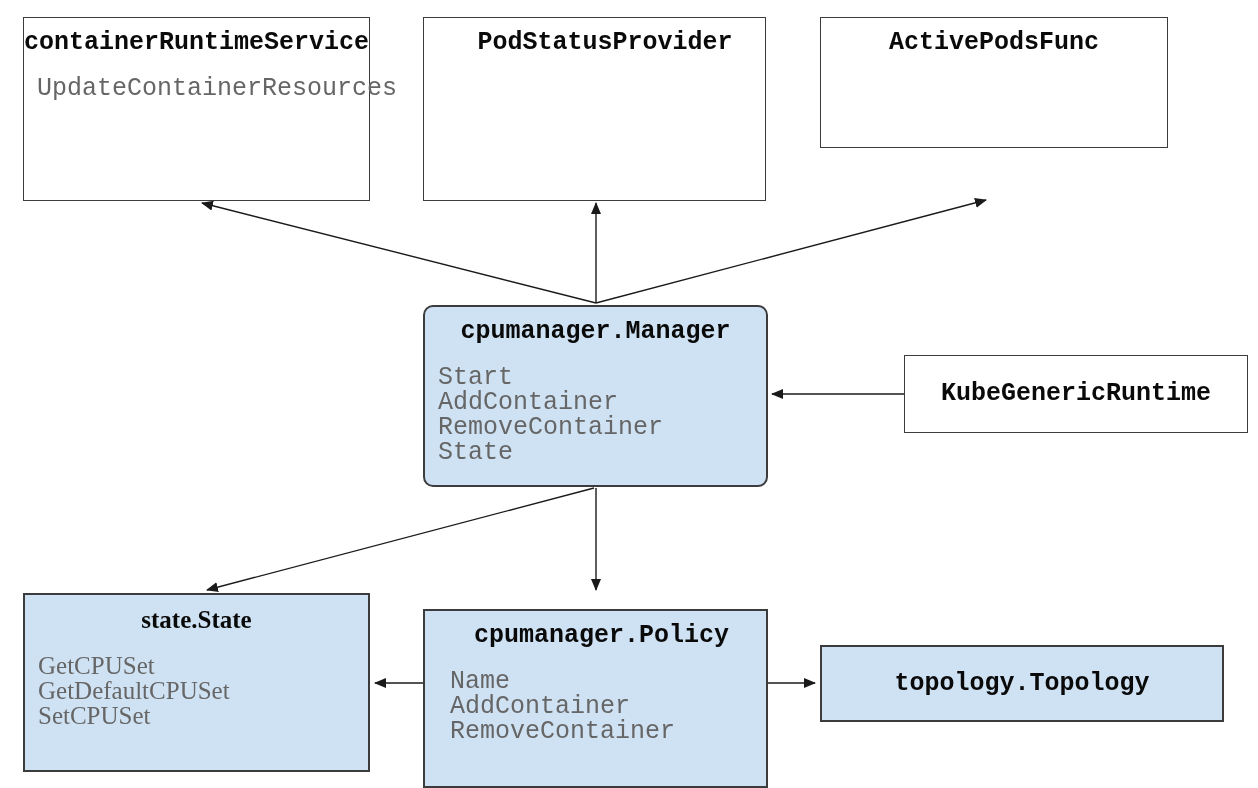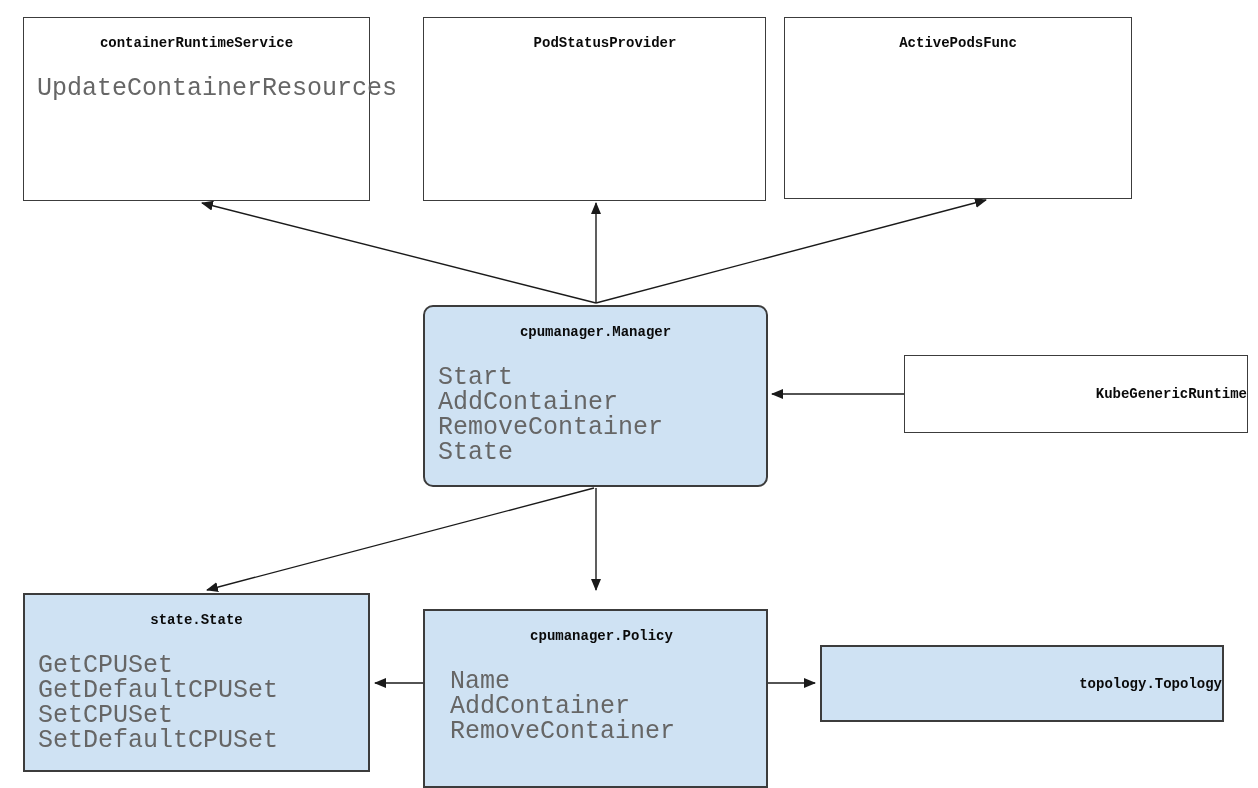--- a/index.html
+++ b/index.html
@@ -23,27 +23,27 @@
     background: var(--plain-fill, #ffffff);
     border: 1.5px solid var(--border, #3c3c3c);
   }
   .box.blue {
     background: var(--highlight-fill, #cfe2f3);
     border-width: 2px;
   }
   .box-title {
     text-align: center;
     font-weight: bold;
-    font-size: 14px;
+    font-size: 25px;
     line-height: 26px;
     color: var(--title-text, #0a0a0a);
     padding-top: 12px;
     white-space: nowrap;
   }
-  .box.short { display: flex; align-items: center; justify-content: flex-end; }
+  .box.short { display: flex; align-items: center; justify-content: center; }
   .box.short .box-title { padding-top: 0; }
   .box-members {
     margin-top: 20px;
     padding-left: 13px;
     font-size: 25px;
     line-height: 25px;
     color: var(--member-text, #666666);
     white-space: nowrap;
   }
   line { stroke: var(--arrow, #1a1a1a); stroke-width: 1.4; }
@@ -73,45 +73,44 @@
     <div class="box-title">containerRuntimeService</div>
     <div class="box-members">
       <div class="member">UpdateContainerResources</div>
     </div>
   </div>
 
   <div class="box" style="left:423px; top:17px; width:343px; height:184px;padding-left:21px;">
     <div class="box-title">PodStatusProvider</div>
   </div>
 
-  <div class="box" style="left:784px; top:17px; width:348px; height:182px;">
+  <div class="box" style="left:820px; top:17px; width:348px; height:131px;">
     <div class="box-title">ActivePodsFunc</div>
   </div>
 
   <div class="box blue" style="left:423px; top:305px; width:345px; height:182px;border-radius:10px;">
     <div class="box-title">cpumanager.Manager</div>
     <div class="box-members">
       <div class="member">Start</div>
       <div class="member">AddContainer</div>
       <div class="member">RemoveContainer</div>
       <div class="member">State</div>
     </div>
   </div>
 
   <div class="box short" style="left:904px; top:355px; width:344px; height:78px;">
     <div class="box-title">KubeGenericRuntime</div>
   </div>
 
-  <div class="box blue" style="left:23px; top:593px; width:347px; height:179px;">
+  <div class="box blue" style="left:23px; top:593px; width:347px; height:179px;font-family:Liberation Serif, serif;">
     <div class="box-title">state.State</div>
     <div class="box-members">
       <div class="member">GetCPUSet</div>
       <div class="member">GetDefaultCPUSet</div>
       <div class="member">SetCPUSet</div>
-      <div class="member">SetDefaultCPUSet</div>
     </div>
   </div>
 
   <div class="box blue" style="left:423px; top:609px; width:345px; height:179px;padding-left:12px;">
     <div class="box-title">cpumanager.Policy</div>
     <div class="box-members">
       <div class="member">Name</div>
       <div class="member">AddContainer</div>
       <div class="member">RemoveContainer</div>
     </div>

